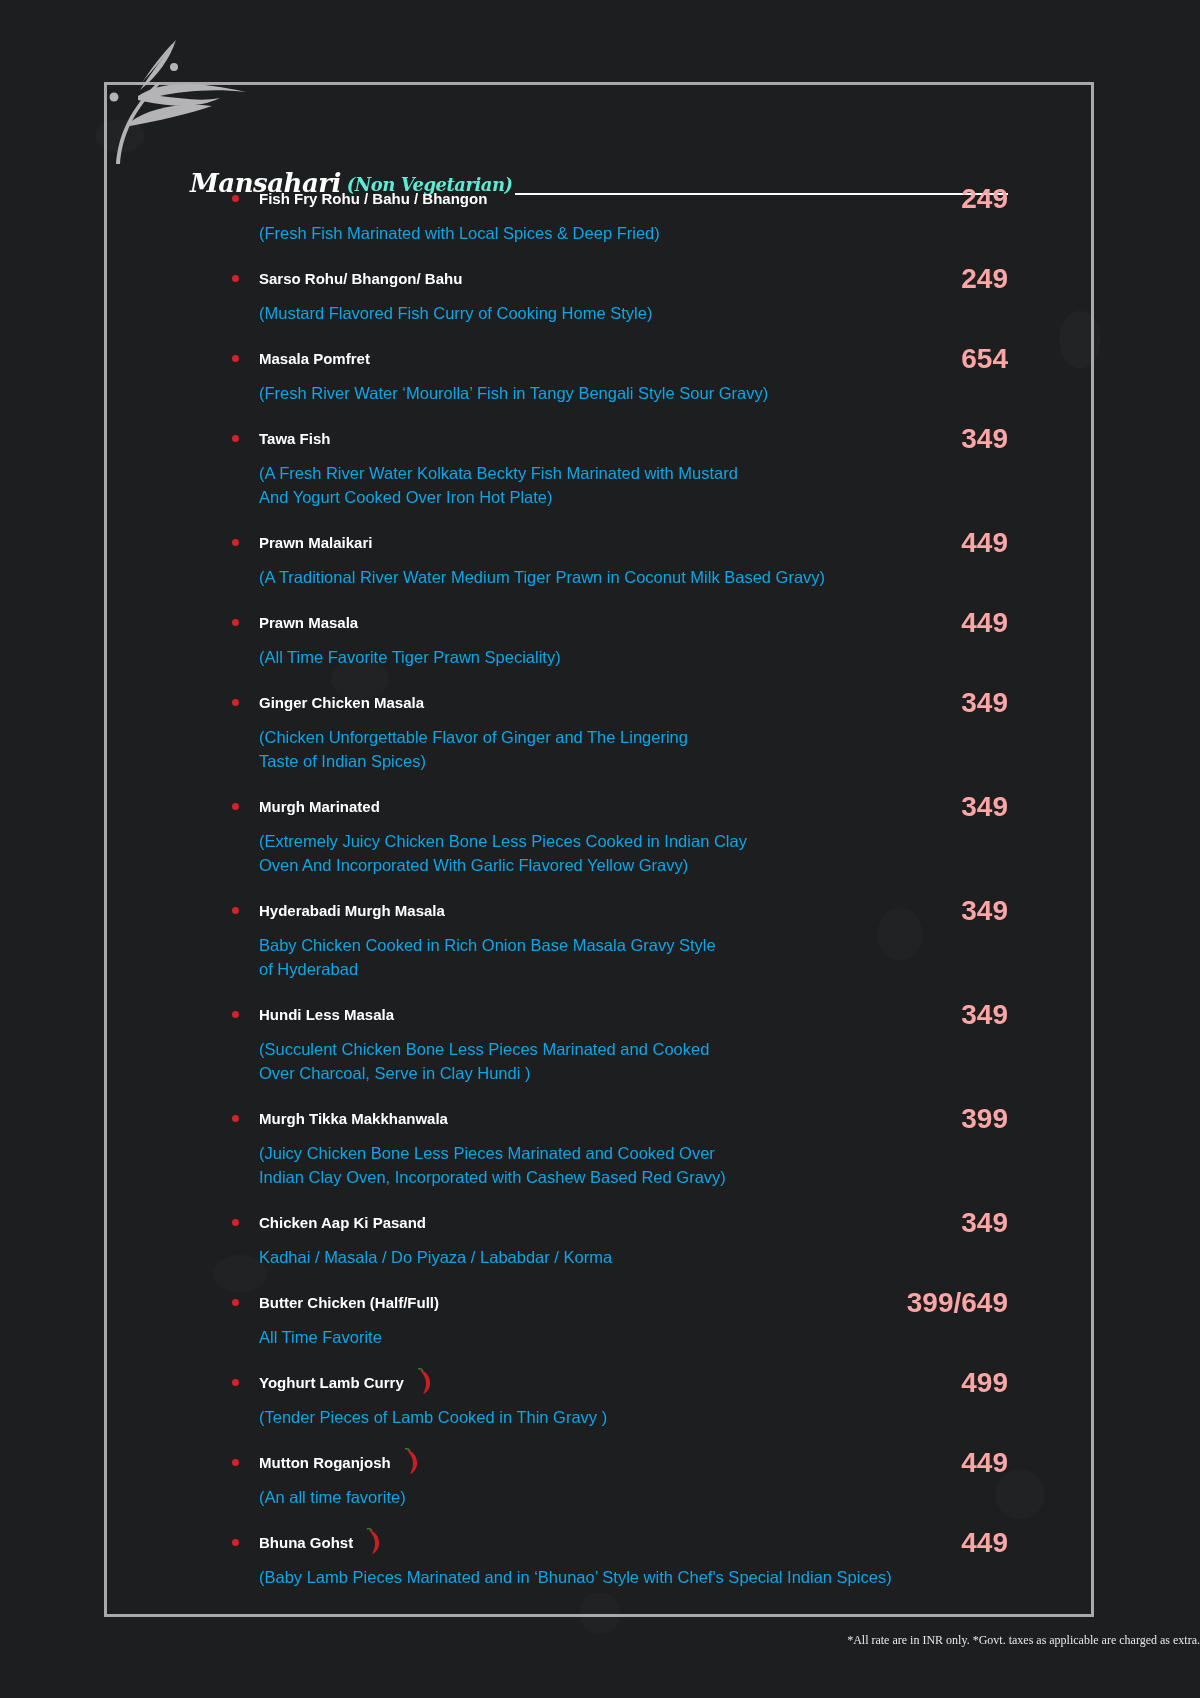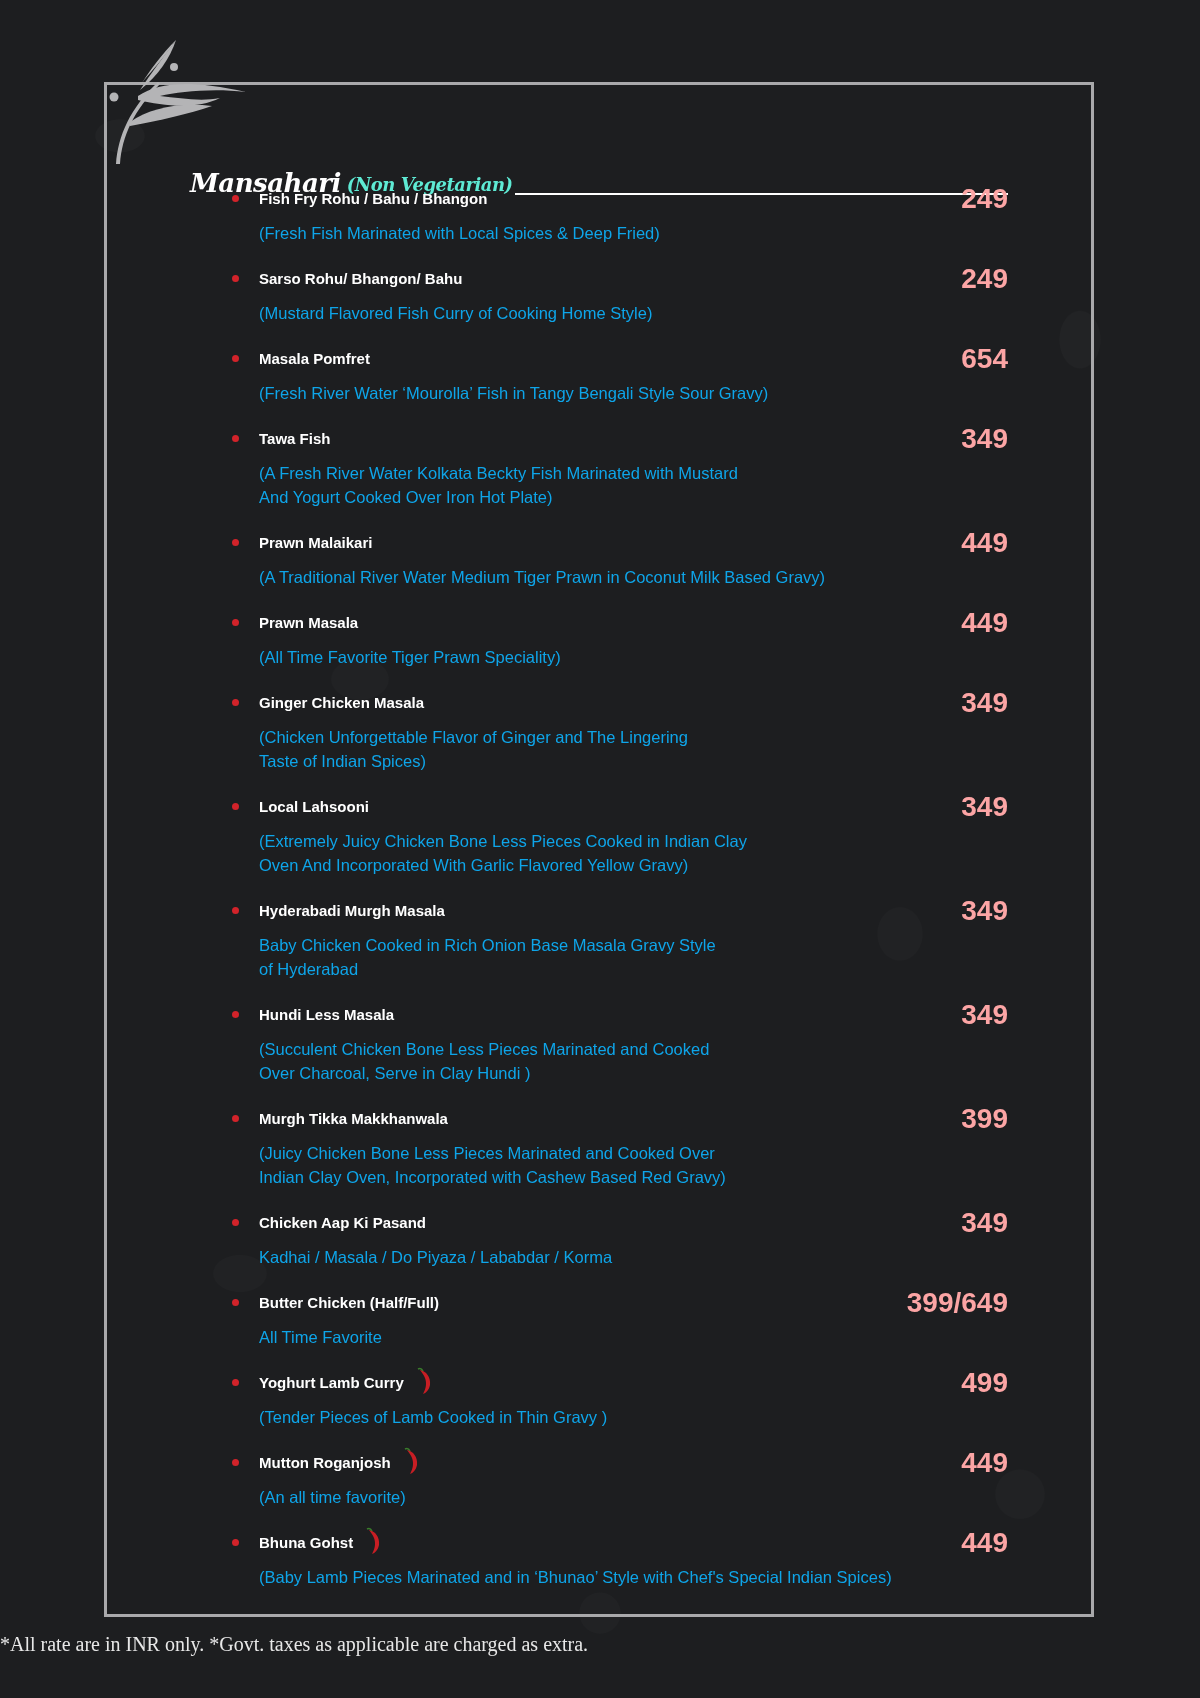--- a/index.html
+++ b/index.html
@@ -138,23 +138,23 @@
       font-size: 28px;
       line-height: 26px;
       color: #fca5a5;
       text-align: right;
     }
     .footer-note {
       position: absolute;
       left: 0;
       width: 1200px;
       top: 1633px;
-      text-align: left;
+      text-align: right;
       font-family: "Liberation Serif", "DejaVu Serif", serif;
-      font-size: 20px;
+      font-size: 12px;
       color: #e8e8e8;
     }
   </style>
 </head>
 <body>
 
 <div class="frame"></div>
 
 <svg class="leaf" viewBox="0 0 160 130" xmlns="http://www.w3.org/2000/svg">
   <g fill="#b4b4b6">
@@ -214,21 +214,21 @@
   </li>
   <li class="menu-item" style="top:504px">
     <span class="bullet"></span>
     <span class="item-name">Ginger Chicken Masala</span>
     <span class="item-desc">(Chicken Unforgettable Flavor of Ginger and The Lingering
 Taste of Indian Spices)</span>
     <span class="item-price">349</span>
   </li>
   <li class="menu-item" style="top:608px">
     <span class="bullet"></span>
-    <span class="item-name">Local Lahsooni</span>
+    <span class="item-name">Murgh Marinated</span>
     <span class="item-desc">(Extremely Juicy Chicken Bone Less Pieces Cooked in Indian Clay
 Oven And Incorporated With Garlic Flavored Yellow Gravy)</span>
     <span class="item-price">349</span>
   </li>
   <li class="menu-item" style="top:712px">
     <span class="bullet"></span>
     <span class="item-name">Hyderabadi Murgh Masala</span>
     <span class="item-desc">Baby Chicken Cooked in Rich Onion Base Masala Gravy Style
 of Hyderabad</span>
     <span class="item-price">349</span>

